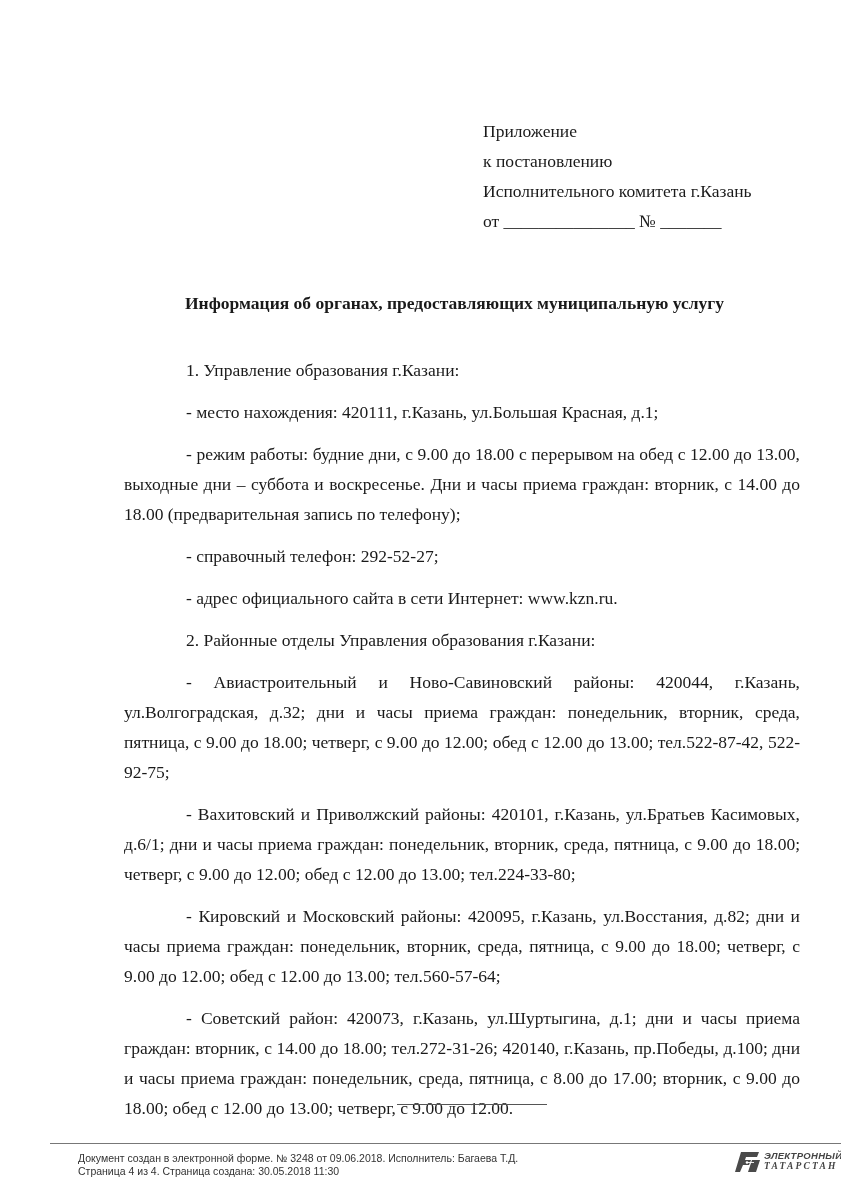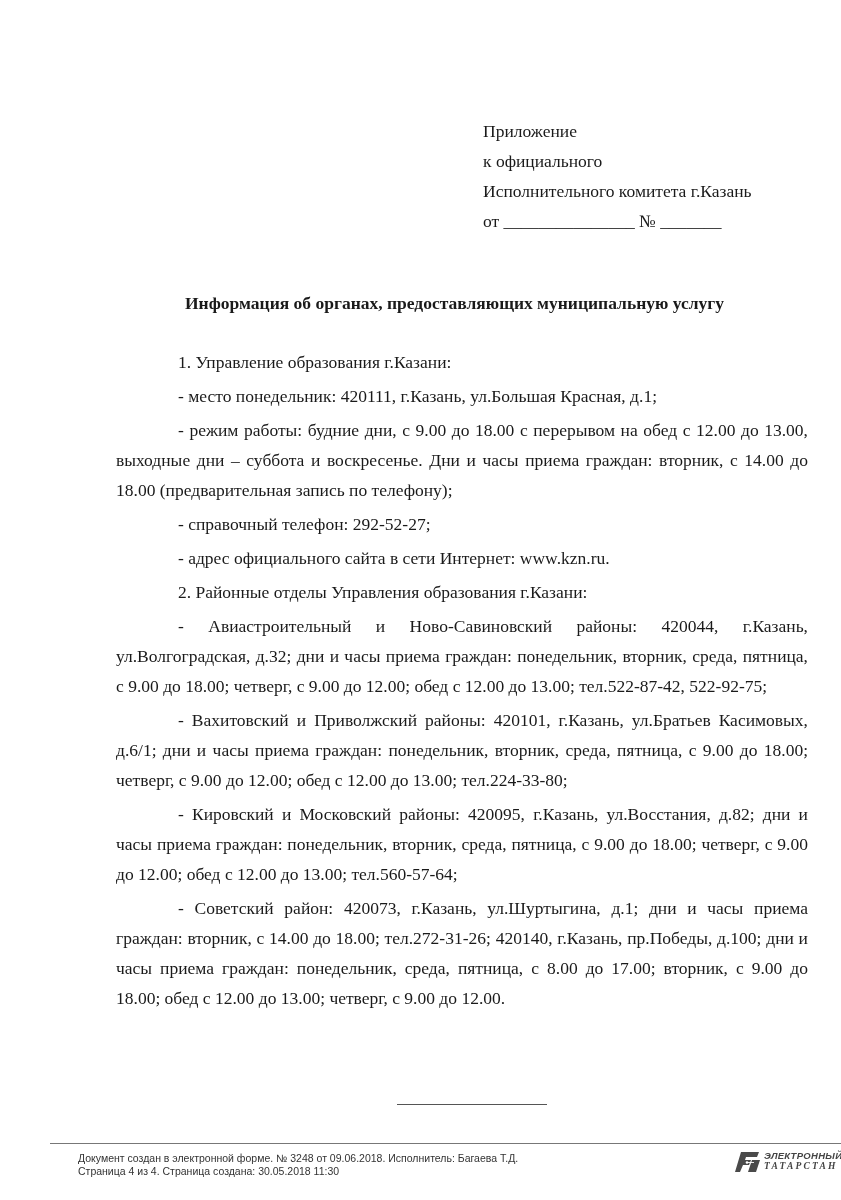--- a/index.html
+++ b/index.html
@@ -13,21 +13,21 @@
   }
   .appendix div { white-space: nowrap; }
   .title {
     position: absolute; left: 0; width: 841px; top: 293px; text-align: center;
     font-weight: bold; font-size: 17.5px; padding-left: 68px; box-sizing: border-box;
   }
   .body {
     position: absolute; left: 112px; width: 700px; top: 343px;
     font-size: 17.5px; line-height: 30px; text-align: justify;
   }
-  .body p { margin: 4px; text-indent: 62px; }
+  .body p { margin: 12px; text-indent: 62px; }
   .sep-short {
     position: absolute; left: 397px; top: 1104px; width: 150px; height: 0;
     border-top: 1px solid #555;
   }
   .footer-rule {
     position: absolute; left: 50px; top: 1143px; width: 791px; height: 0;
     border-top: 1px solid #777;
   }
   .footer {
     position: absolute; left: 78px; top: 1152px; font-family: "Liberation Sans", "DejaVu Sans", sans-serif;
@@ -43,30 +43,30 @@
   }
   .logo-text .l2 { letter-spacing: 2.2px; font-family: Liberation Serif, serif; }
 </style>
 </head>
 <body>
 
 <div class="page">
 
   <div class="appendix">
     <div>Приложение</div>
-    <div>к официального</div>
+    <div>к постановлению</div>
     <div>Исполнительного комитета г.Казань</div>
     <div>от _______________ № _______</div>
   </div>
 
   <div class="title">Информация об органах, предоставляющих муниципальную услугу</div>
 
   <div class="body">
     <p>1. Управление образования г.Казани:</p>
-    <p>- место понедельник: 420111, г.Казань, ул.Большая Красная, д.1;</p>
+    <p>- место нахождения: 420111, г.Казань, ул.Большая Красная, д.1;</p>
     <p>- режим работы: будние дни, с 9.00 до 18.00 с перерывом на обед с 12.00 до 13.00, выходные дни – суббота и воскресенье. Дни и часы приема граждан: вторник, с 14.00 до 18.00 (предварительная запись по телефону);</p>
     <p>- справочный телефон: 292-52-27;</p>
     <p>- адрес официального сайта в сети Интернет: www.kzn.ru.</p>
     <p>2. Районные отделы Управления образования г.Казани:</p>
     <p>- Авиастроительный и Ново-Савиновский районы: 420044, г.Казань, ул.Волгоградская, д.32; дни и часы приема граждан: понедельник, вторник, среда, пятница, с 9.00 до 18.00; четверг, с 9.00 до 12.00; обед с 12.00 до 13.00; тел.522-87-42, 522-92-75;</p>
     <p>- Вахитовский и Приволжский районы: 420101, г.Казань, ул.Братьев Касимовых, д.6/1; дни и часы приема граждан: понедельник, вторник, среда, пятница, с 9.00 до 18.00; четверг, с 9.00 до 12.00; обед с 12.00 до 13.00; тел.224-33-80;</p>
     <p>- Кировский и Московский районы: 420095, г.Казань, ул.Восстания, д.82; дни и часы приема граждан: понедельник, вторник, среда, пятница, с 9.00 до 18.00; четверг, с 9.00 до 12.00; обед с 12.00 до 13.00; тел.560-57-64;</p>
     <p>- Советский район: 420073, г.Казань, ул.Шуртыгина, д.1; дни и часы приема граждан: вторник, с 14.00 до 18.00; тел.272-31-26; 420140, г.Казань, пр.Победы, д.100; дни и часы приема граждан: понедельник, среда, пятница, с 8.00 до 17.00; вторник, с 9.00 до 18.00; обед с 12.00 до 13.00; четверг, с 9.00 до 12.00.</p>
   </div>
 

